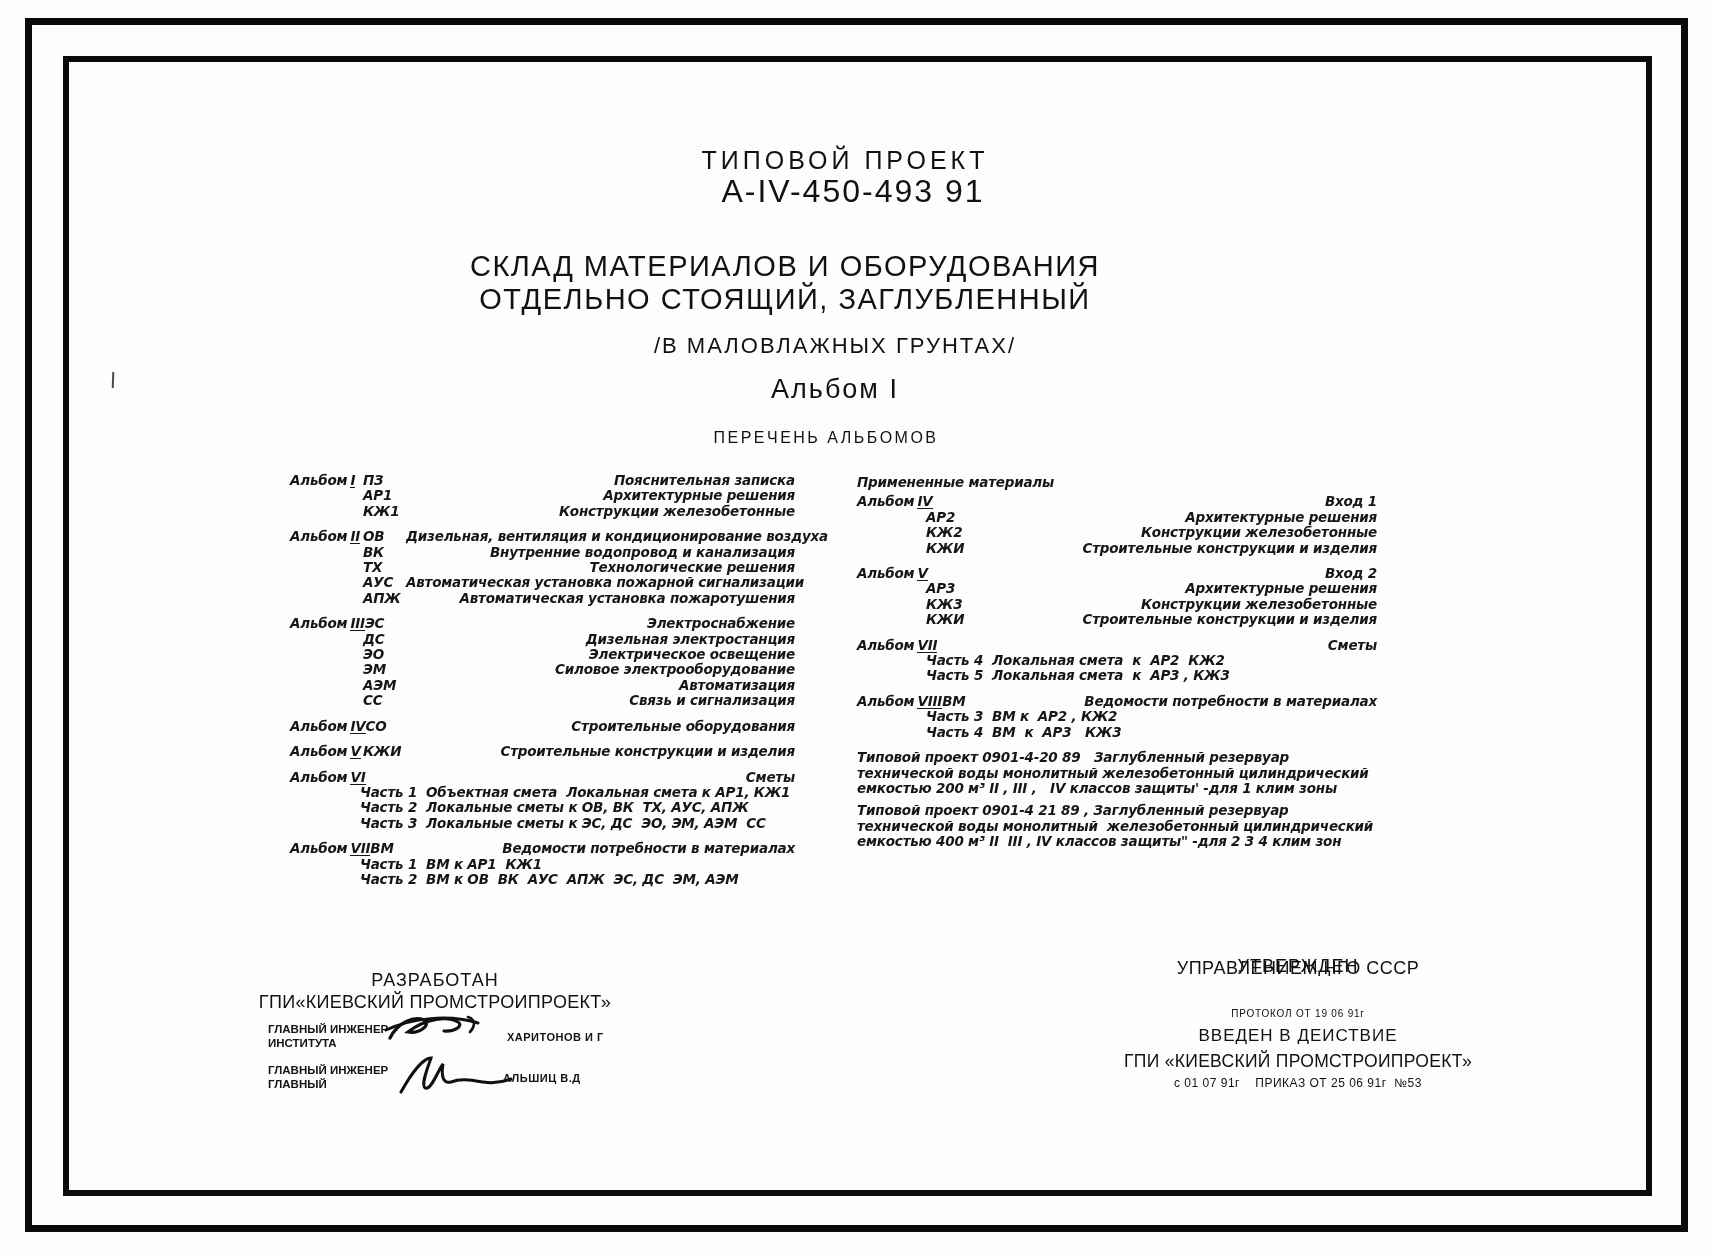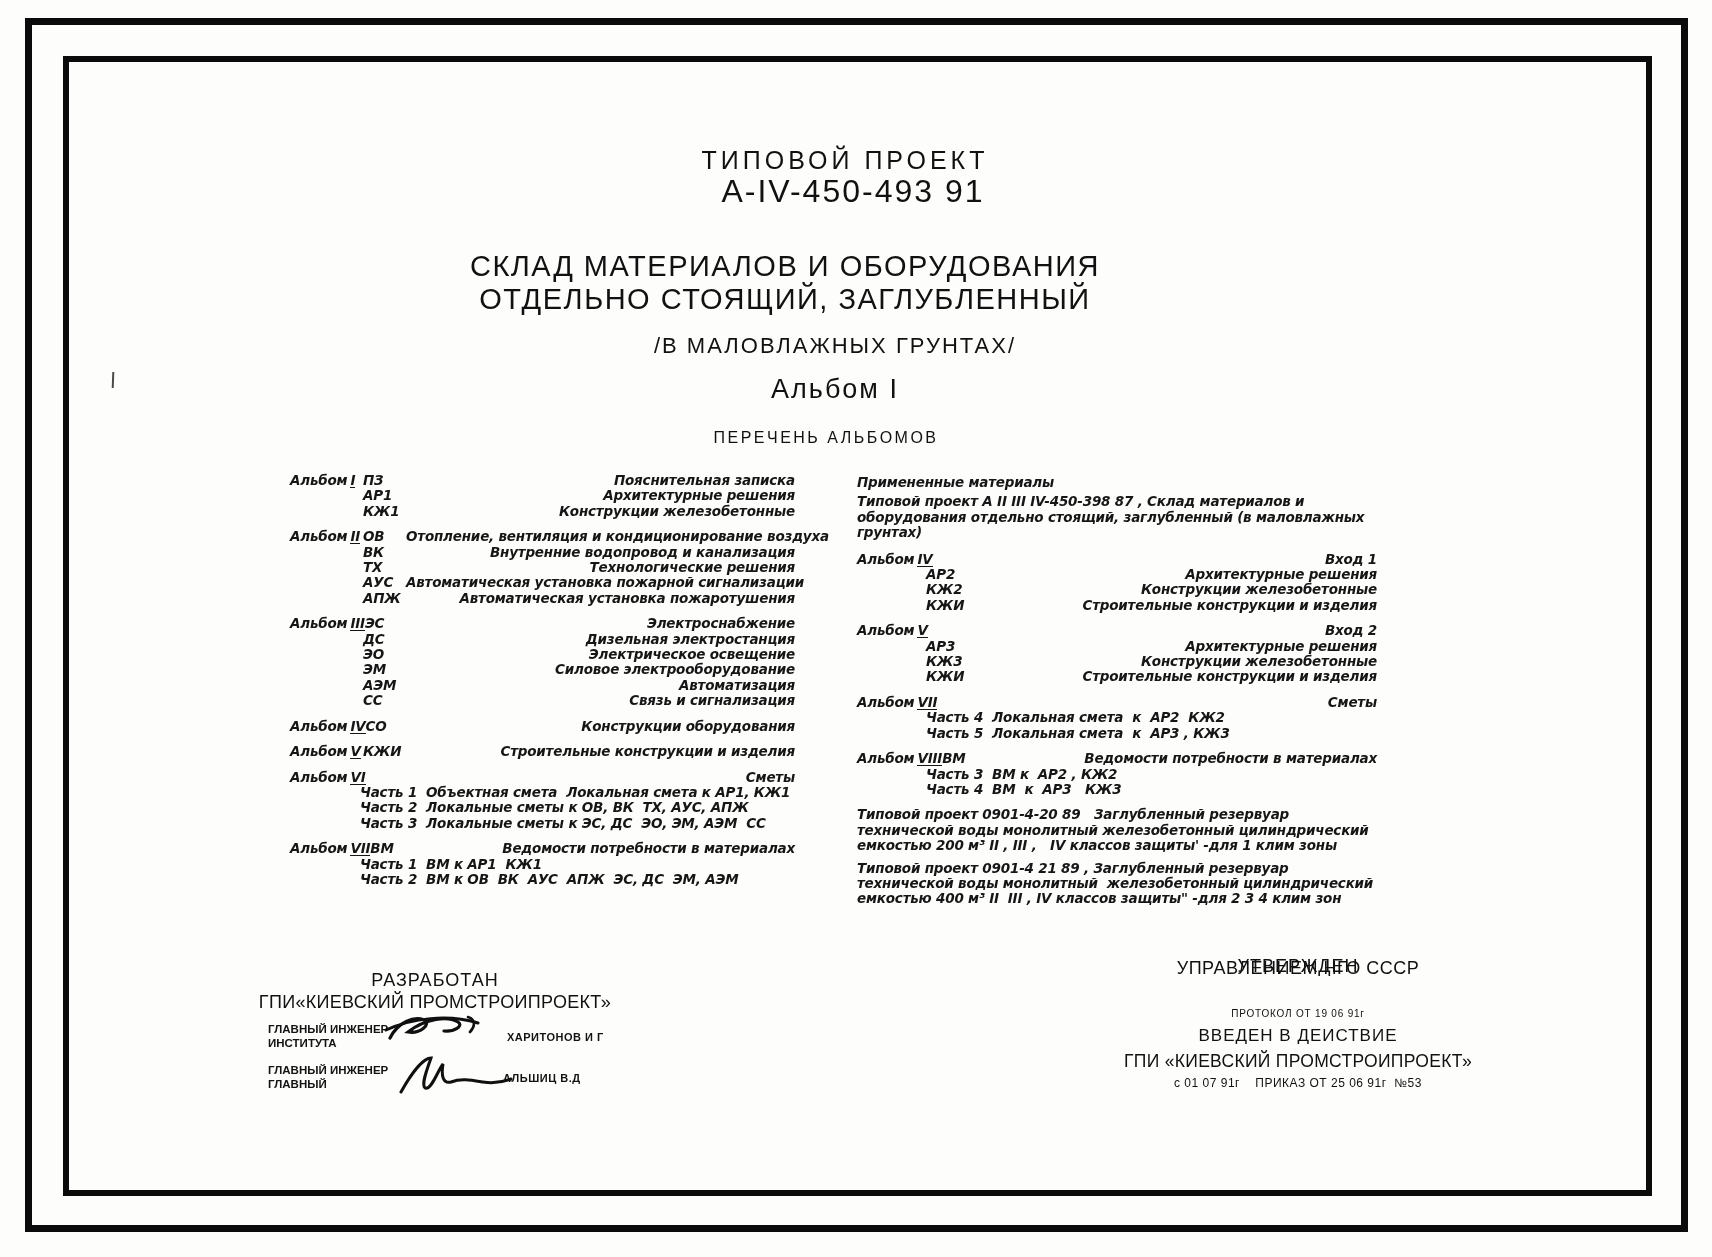--- a/index.html
+++ b/index.html
@@ -89,21 +89,21 @@
     <div class="row item">
         <span class="code">КЖ1</span>
         <span class="desc">Конструкции железобетонные</span>
       </div>
   </div>
 
   <div class="grp">
     <div class="row">
       <span class="lbl"><span>Альбом</span><span class="rn">II</span></span>
       <span class="code">ОВ</span>
-      <span class="desc">Отопление, вентиляция и кондиционирование воздуха</span>
+      <span class="desc">Дизельная, вентиляция и кондиционирование воздуха</span>
     </div>
     <div class="row item">
         <span class="code">ВК</span>
         <span class="desc">Внутренние водопровод и канализация</span>
       </div>
     <div class="row item">
         <span class="code">ТХ</span>
         <span class="desc">Технологические решения</span>
       </div>
     <div class="row item">
@@ -141,21 +141,21 @@
     <div class="row item">
         <span class="code">СС</span>
         <span class="desc">Связь и сигнализация</span>
       </div>
   </div>
 
   <div class="grp">
     <div class="row">
       <span class="lbl"><span>Альбом</span><span class="rn">IV</span></span>
       <span class="code">СО</span>
-      <span class="desc">Конструкции оборудования</span>
+      <span class="desc">Строительные оборудования</span>
     </div>
   </div>
 
   <div class="grp">
     <div class="row">
       <span class="lbl"><span>Альбом</span><span class="rn">V</span></span>
       <span class="code">КЖИ</span>
       <span class="desc">Строительные конструкции и изделия</span>
     </div>
   </div>
@@ -180,25 +180,20 @@
     <div class="part">Часть 1  ВМ к АР1  КЖ1</div>
     <div class="part">Часть 2  ВМ к ОВ  ВК  АУС  АПЖ  ЭС, ДС  ЭМ, АЭМ</div>
   </div>
 
 </div>
 
 <div class="col col-right hand">
 
   <div class="applied-head">Примененные материалы</div>
 
-  <div class="para p-ref">
-    <div class="pline">Типовой проект А II III IV-450-398 87 , Склад материалов и</div>
-    <div class="pline">оборудования отдельно стоящий, заглубленный (в маловлажных</div>
-    <div class="pline">грунтах)</div>
-  </div>
 
   <div class="grp">
     <div class="row">
       <span class="lbl"><span>Альбом</span><span class="rn">IV</span></span>
       <span class="code"></span>
       <span class="desc">Вход 1</span>
     </div>
     <div class="row item">
         <span class="code">АР2</span>
         <span class="desc">Архитектурные решения</span>

